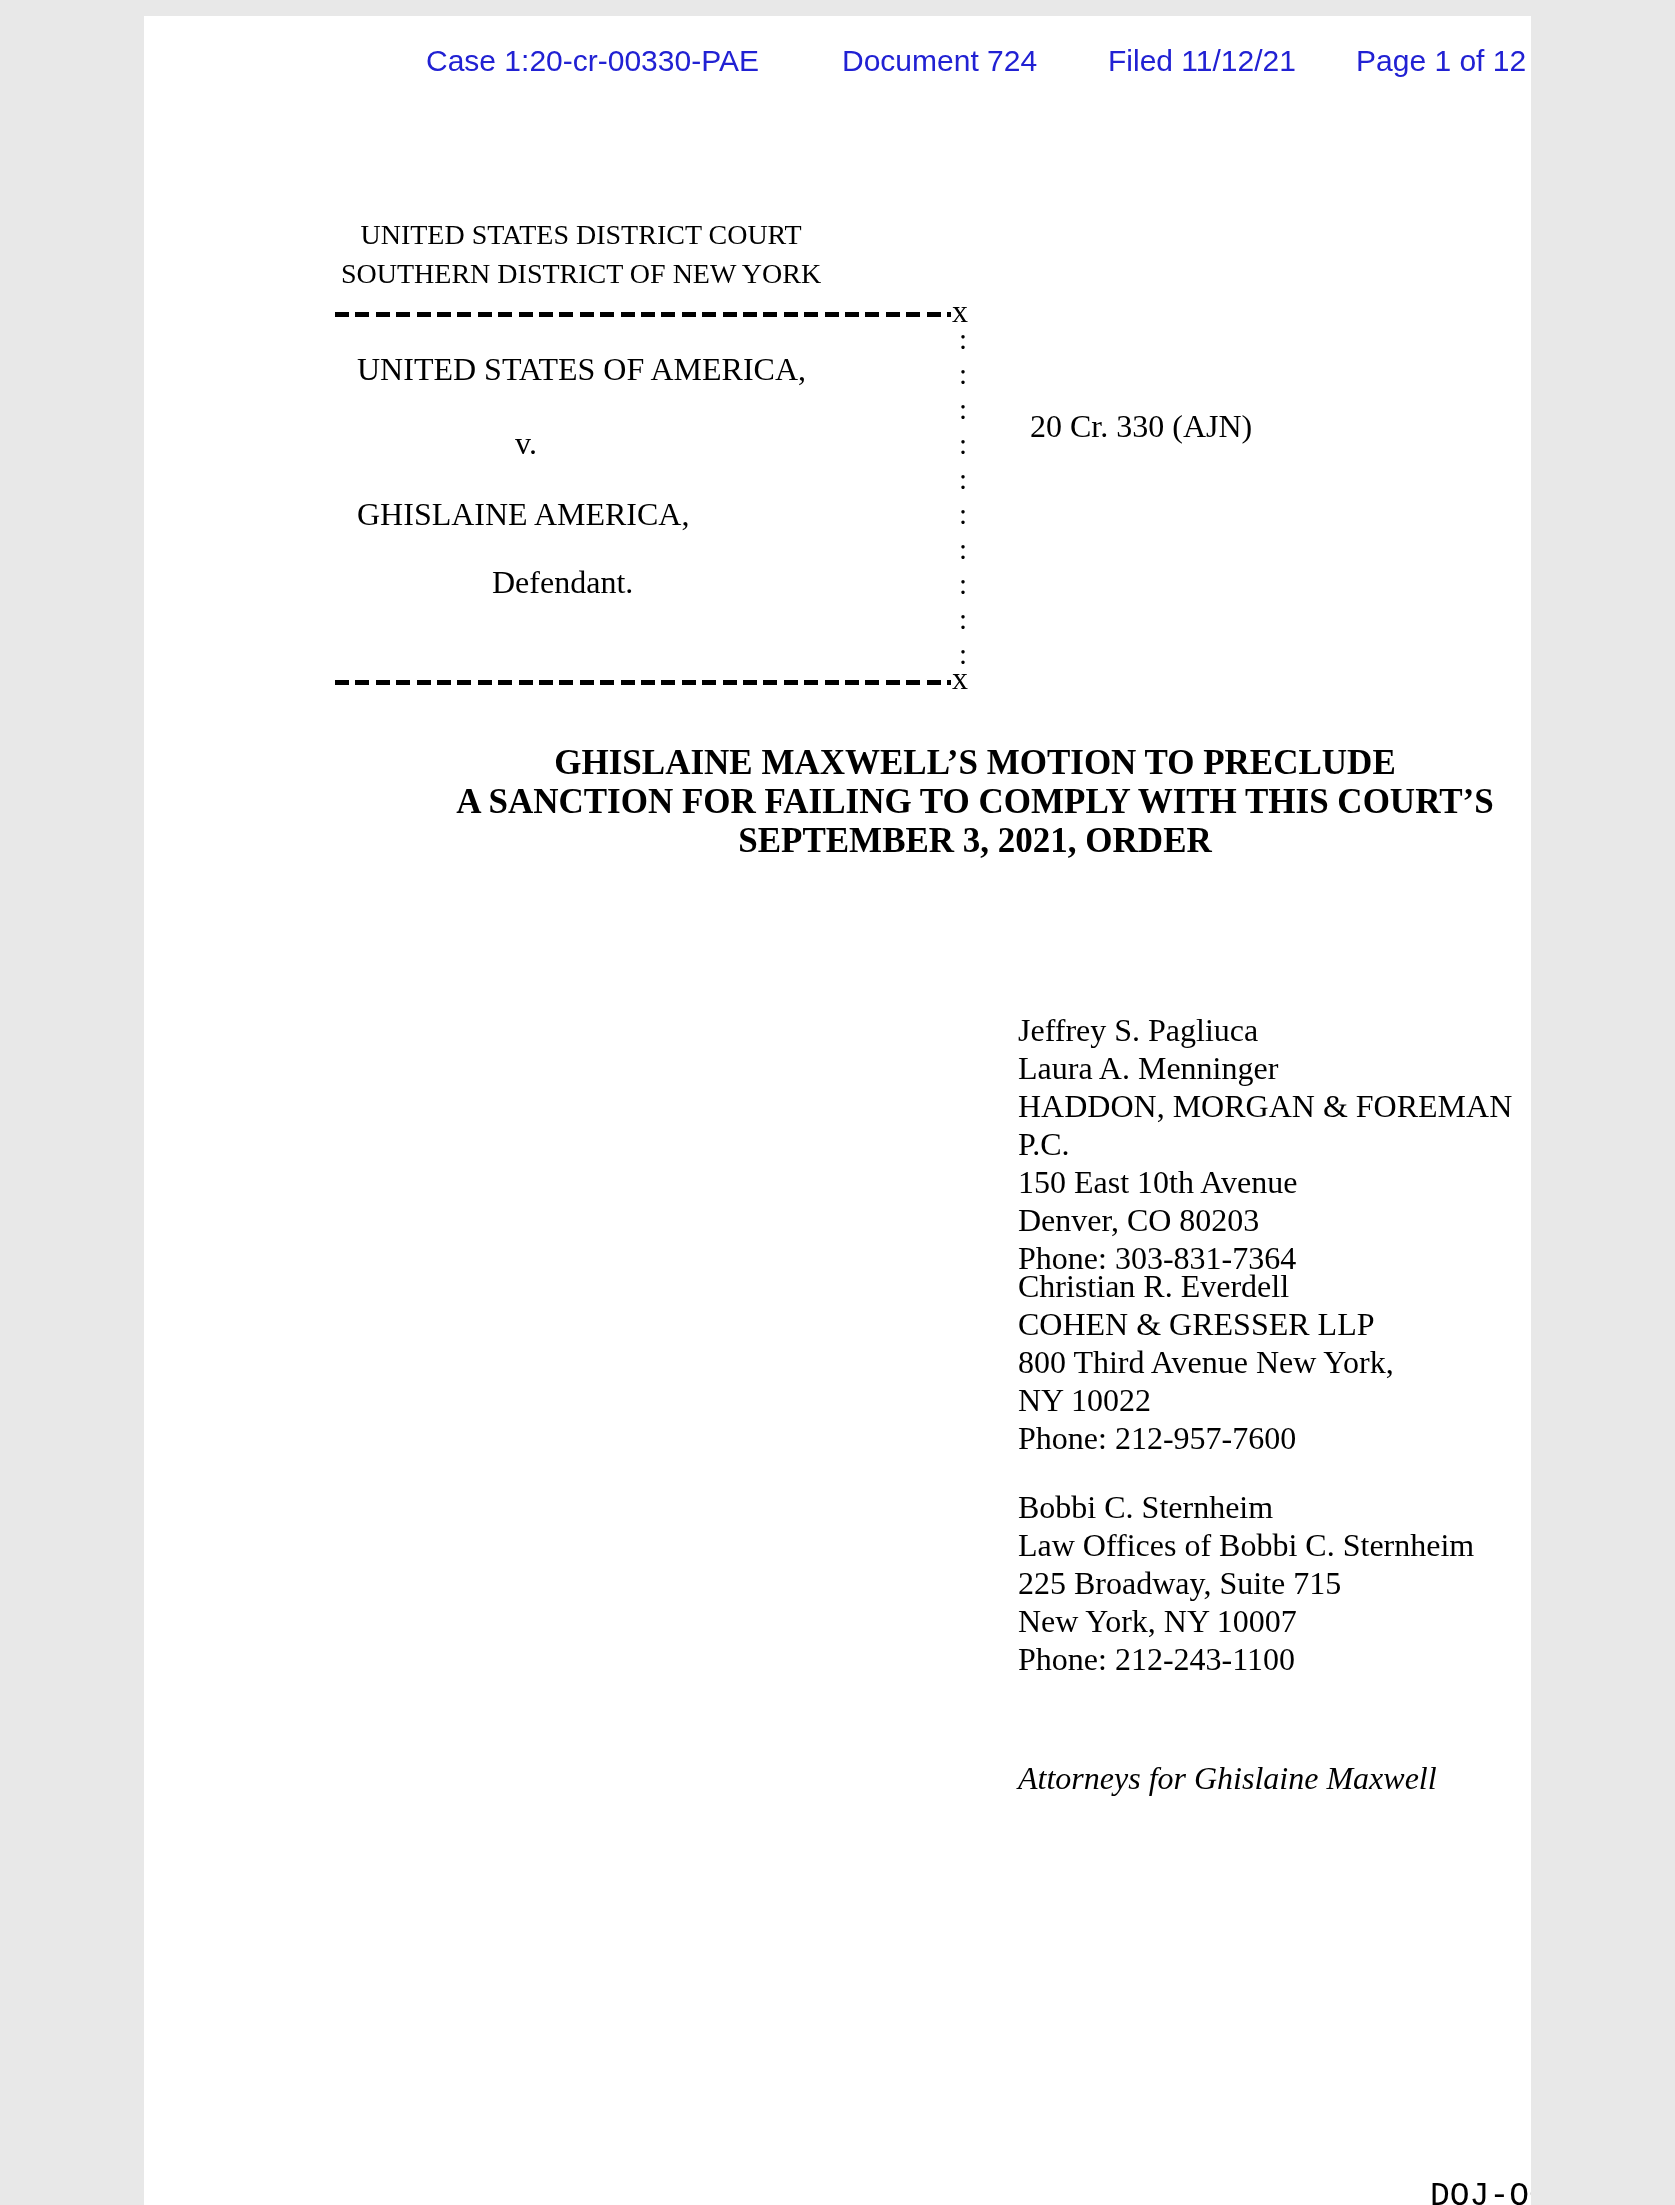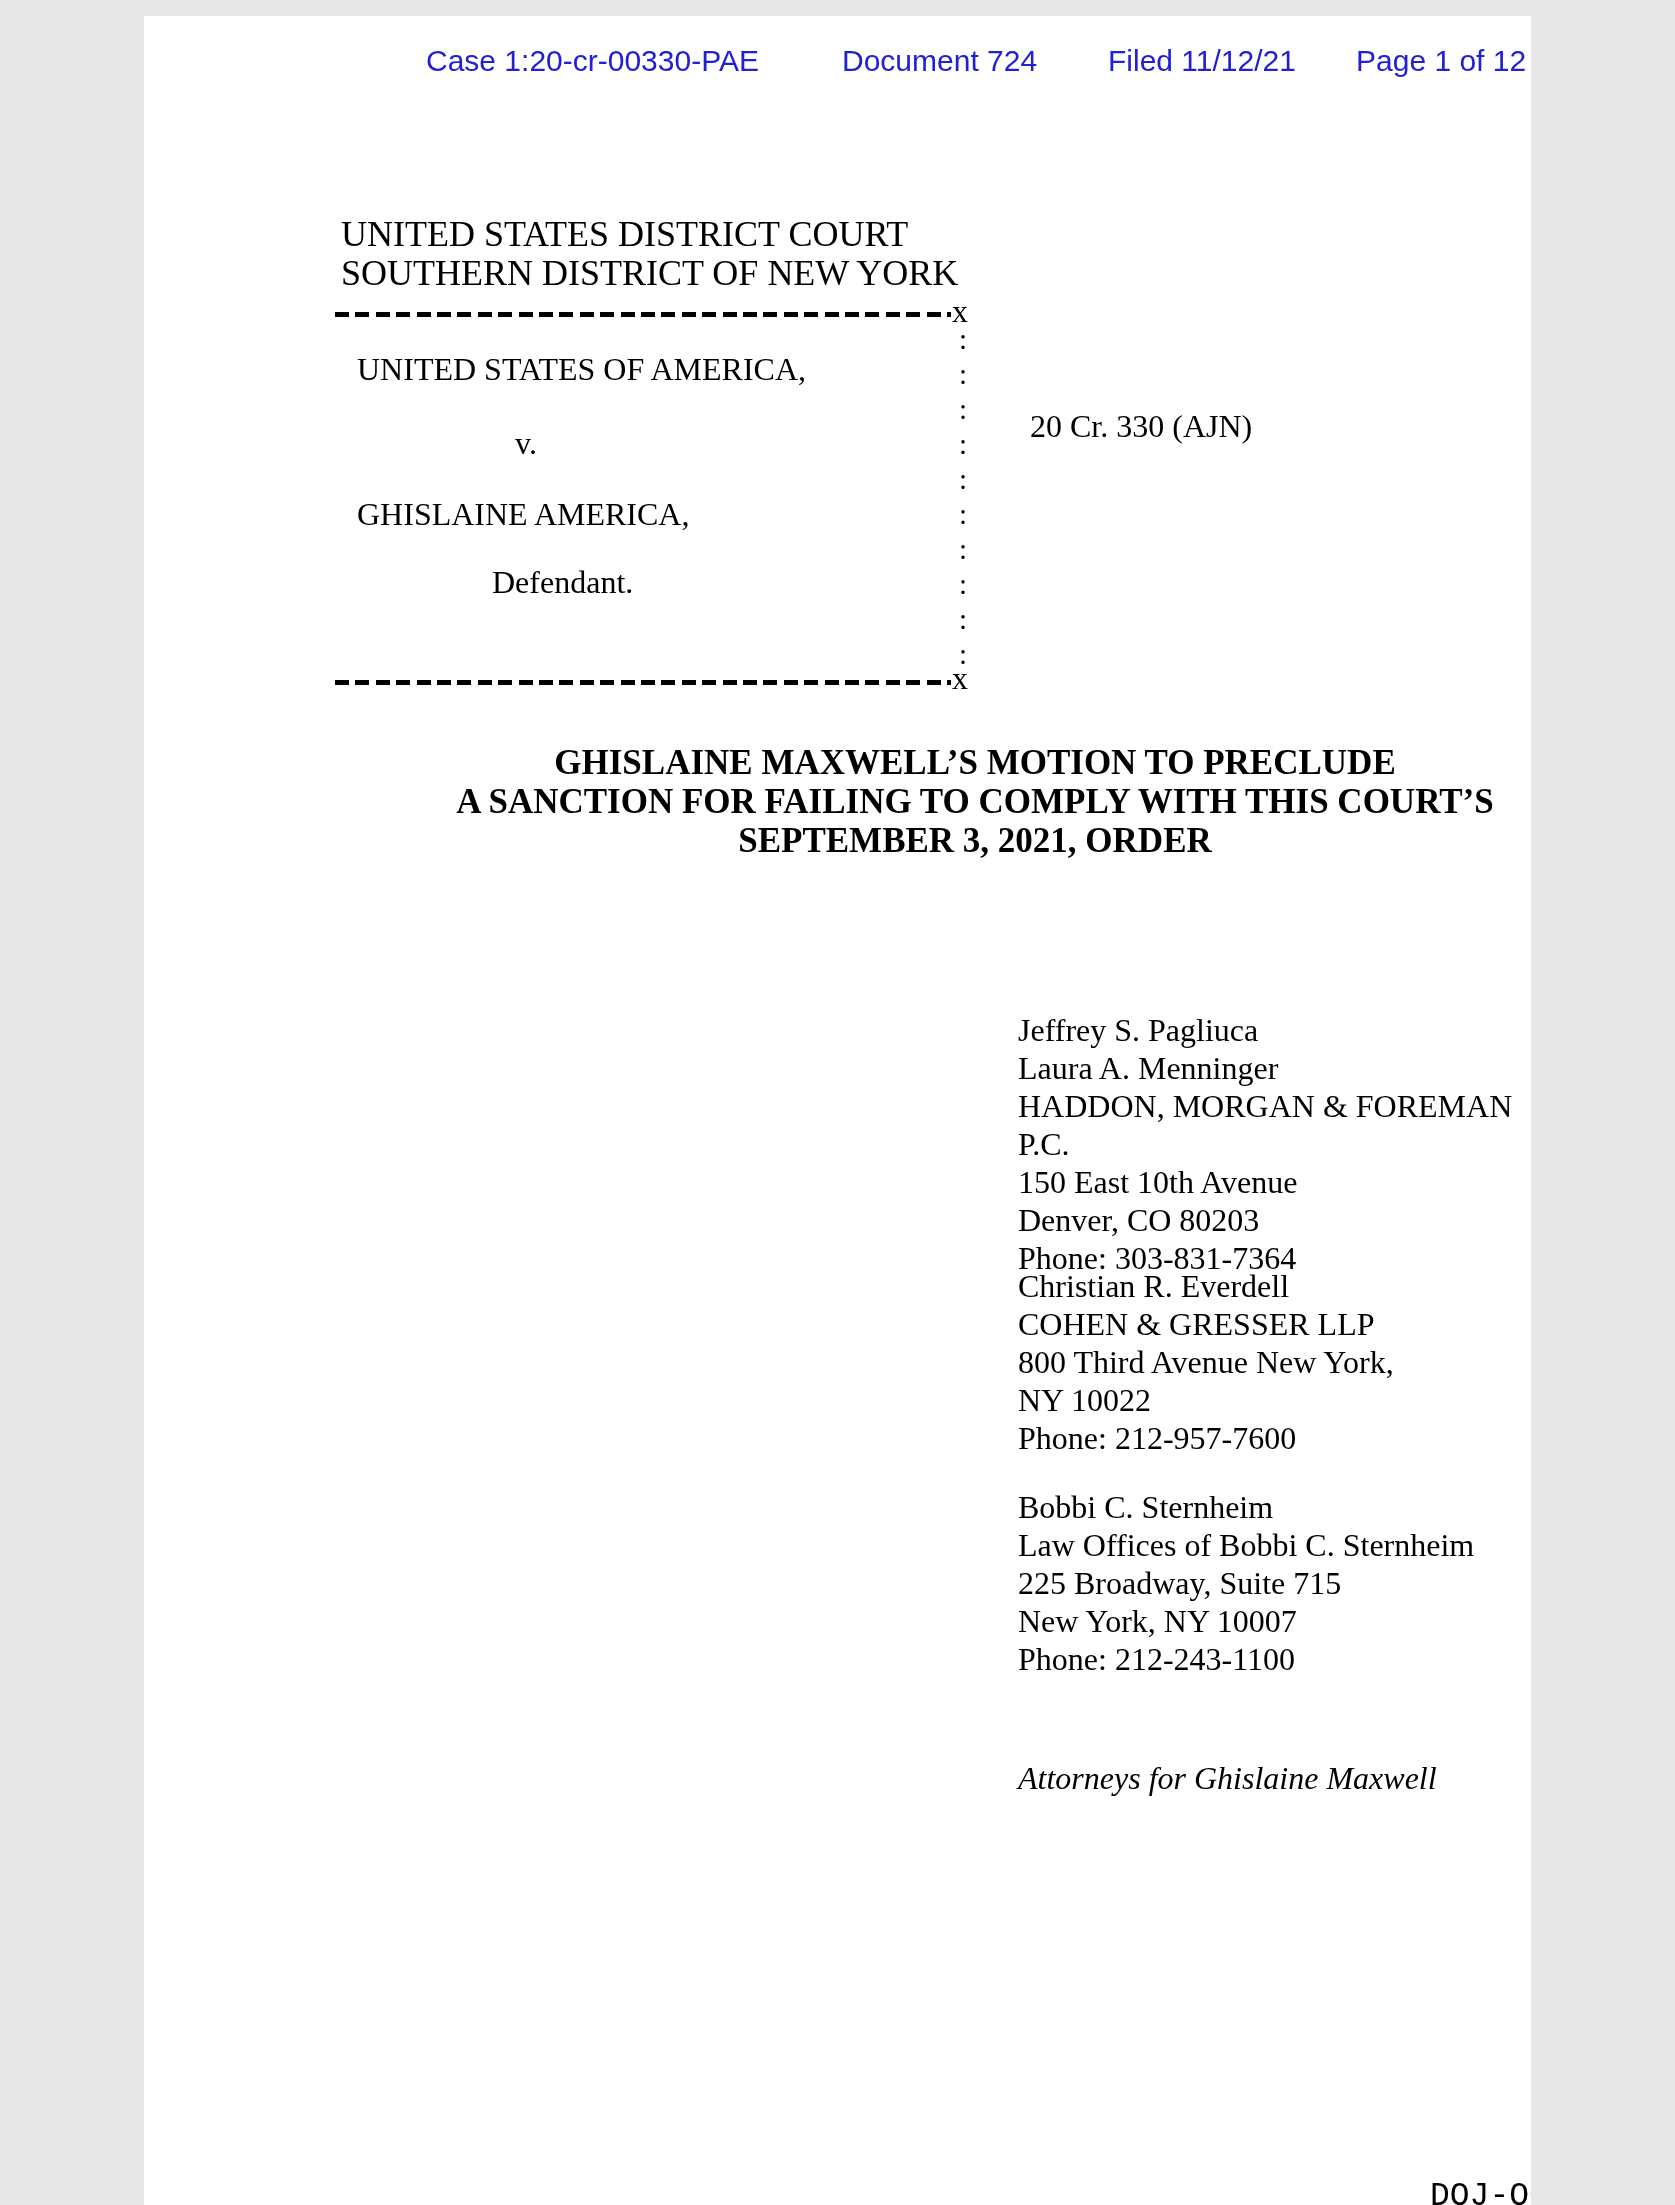--- a/index.html
+++ b/index.html
@@ -30,23 +30,24 @@
   .stamp-case     { left: 282px;  }
   .stamp-document { left: 698px; }
   .stamp-filed    { left: 964px; }
   .stamp-page     { left: 1212px; }
 
   
   .court {
     position: absolute;
     left: 197px;
     top: 199px;
-    font-size: 36px;
+    font-size: 28px;
     line-height: 39px;
     white-space: nowrap;
+    text-align: center;
   }
   .divider {
     position: absolute;
     left: 191px;
     width: 616px;
     height: 5.3px;
     background: repeating-linear-gradient(90deg, #000 0px, #000 14px, transparent 14px, transparent 20.4px);
   }
   .divider-top    { top: 296px;  }
   .divider-bottom { top: 664px; }

